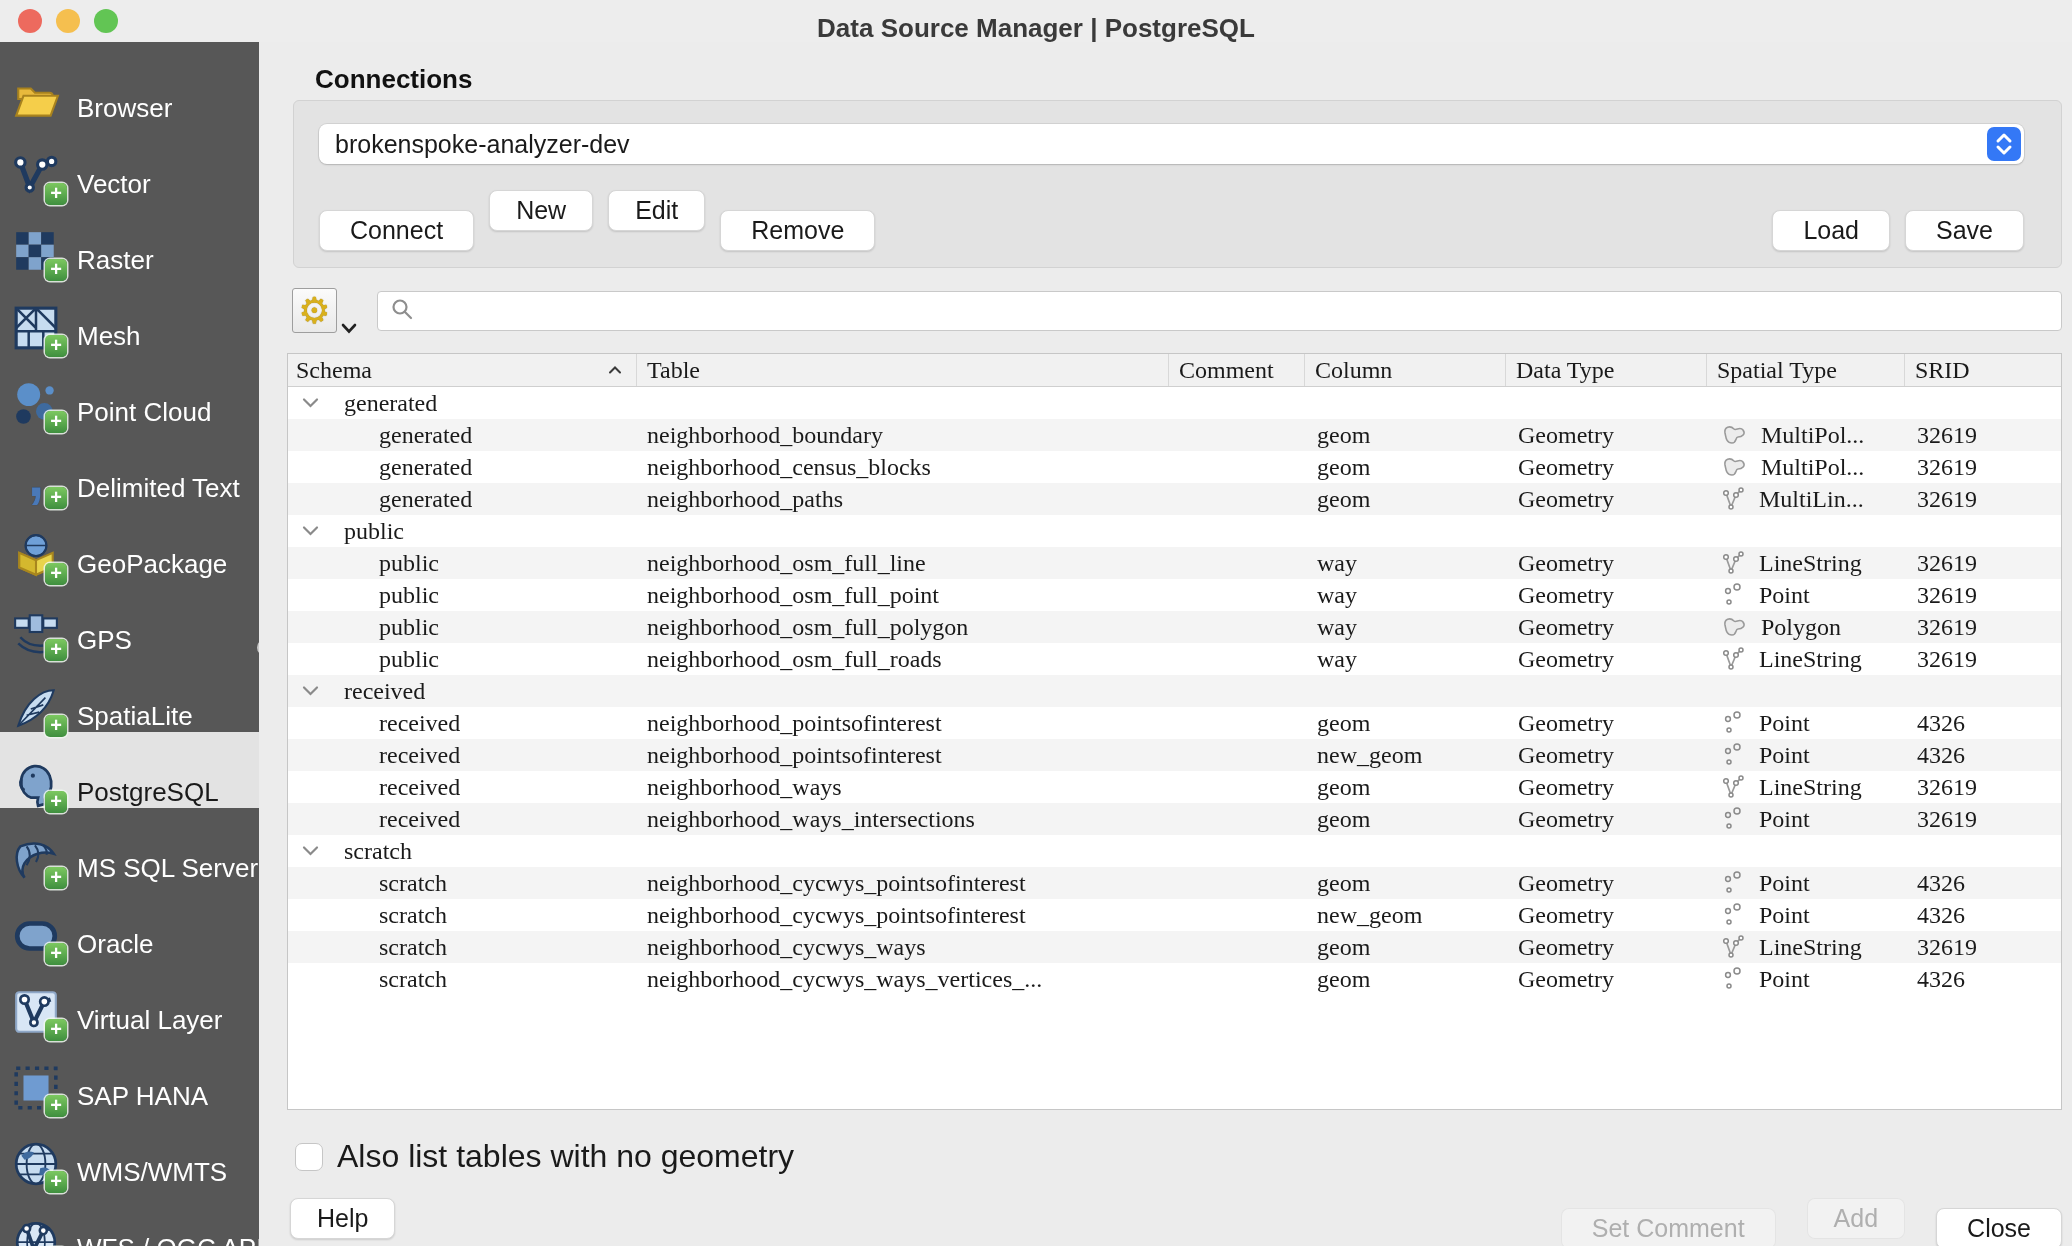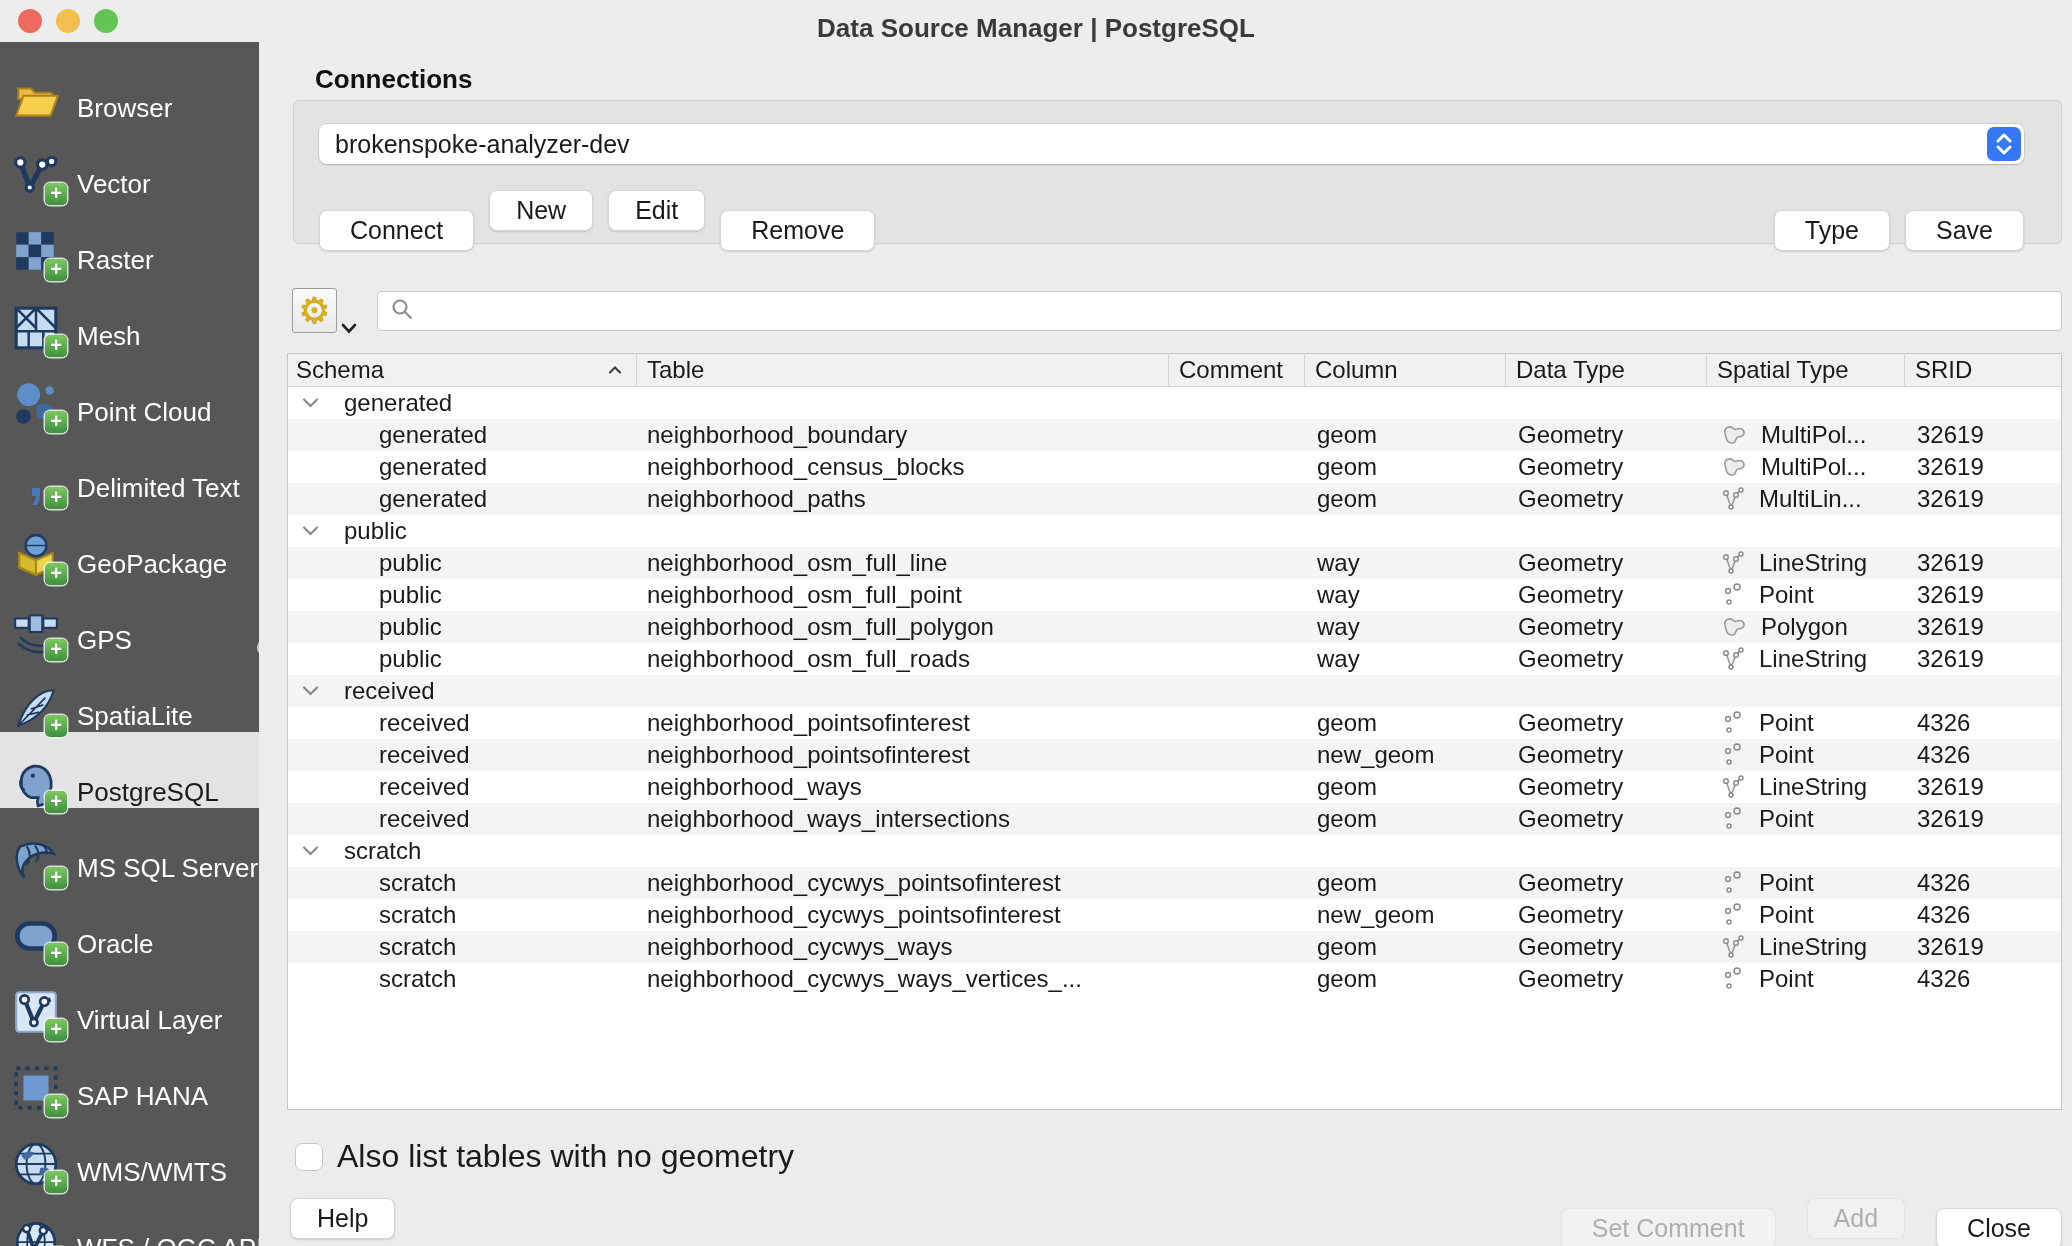--- a/index.html
+++ b/index.html
@@ -28,21 +28,21 @@
     background:linear-gradient(#7CC860,#3F8F3F); border-radius:5px;
     box-shadow:0 0 0 1.5px rgba(240,248,238,.85);
     color:#fff; font-size:20px; font-weight:700; line-height:21px; text-align:center; }
   .comma-glyph { font-size:58px; font-weight:700; color:#4A79B8; line-height:40px;
     display:block; text-align:center; text-shadow:0 0 1px #1F3A5F; }
   #splitter-dot { position:absolute; left:257px; top:639px; width:17px; height:17px;
     border-radius:50%; background:#C9C9C9; }
   
   #main { position:absolute; left:259px; top:42px; right:0; bottom:0; background:#ECECEC; }
   #connections-label { position:absolute; left:56px; top:22px; font-size:26px; font-weight:700; color:#111; }
-  #connections-box { position:absolute; left:34px; right:10px; top:58px; height:144px;
+  #connections-box { position:absolute; left:34px; right:10px; top:58px; height:168px;
     background:#E3E3E3; border:1px solid #D2D2D2; border-radius:6px; }
   #connection-select { position:absolute; left:25px; right:37px; top:23px; height:40px;
     background:#FFFFFF; border-radius:8px;
     box-shadow:0 0 0 1px rgba(0,0,0,.07), 0 1px 2px rgba(0,0,0,.15);
     display:flex; align-items:center; padding-left:16px; font-size:25px; }
   #select-stepper { position:absolute; right:3px; top:3px; width:34px; height:34px;
     background:#3478F6; border-radius:7px; display:flex; align-items:center; justify-content:center; }
   .btn { height:41px; background:#FFFFFF; border:1px solid #D6D6D6; border-radius:8px;
     font-size:25px; color:#1A1A1A; display:flex; align-items:center; justify-content:center;
     box-shadow:0 1px 2px rgba(0,0,0,.14); cursor:default; }
@@ -57,21 +57,21 @@
   #gear-btn .gear { font-family:"DejaVu Sans",sans-serif; font-size:36px; color:#D9B01C;
     text-shadow:0 0 1px #8A6D00; line-height:36px; }
   #gear-caret { position:absolute; left:82px; top:278px; }
   #search-field { position:absolute; left:118px; right:10px; top:249px; height:40px;
     background:#fff; border:1px solid #C9C9C9; border-radius:4px;
     display:flex; align-items:center; padding-left:12px; gap:10px; }
   #search-field input { border:none; outline:none; flex:1; font-size:25px; height:34px;
     font-family:inherit; background:transparent; }
   
   #table { position:absolute; left:28px; right:10px; top:311px; height:757px;
-    background:#fff; border:1px solid #C6C6C6; display:flex; flex-direction:column; overflow:hidden; }
+    background:#fff; border:1px solid #C6C6C6; display:flex; flex-direction:column; overflow:hidden;font-family:Liberation Serif, serif; }
   #thead { height:33px; background:#F1F1F1; border-bottom:1px solid #CFCFCF;
     display:grid; grid-template-columns:349px 532px 136px 201px 201px 198px 1fr; flex:0 0 33px; }
   #thead .hcell { font-size:24px; color:#1A1A1A; display:flex; align-items:center;
     padding-left:10px; border-right:1px solid #D8D8D8; white-space:nowrap; overflow:hidden; }
   #thead .hcell:last-child { border-right:none; }
   #thead .h0 { padding-left:8px; }
   #thead .sort { margin-left:auto; margin-right:14px; display:flex; align-items:center; }
   .trow { height:32px; display:grid; grid-template-columns:349px 532px 136px 201px 201px 198px 1fr;
     font-size:24px; align-items:center; }
   .trow.alt { background:#F4F4F4; }
@@ -321,21 +321,21 @@
           <path d="M5 16 L11 22 L17 16" fill="none" stroke="#fff" stroke-width="3" stroke-linecap="round" stroke-linejoin="round"></path>
         </svg>
       </span>
     </div>
     <div id="conn-buttons">
       <div class="btn pad-l">Connect</div>
       <div class="btn pad-s">New</div>
       <div class="btn pad-s">Edit</div>
       <div class="btn pad-l">Remove</div>
       <div class="spacer"></div>
-      <div class="btn pad-l">Type</div>
+      <div class="btn pad-l">Load</div>
       <div class="btn pad-l">Save</div>
     </div>
   </div>
 
   <div id="gear-btn">
     <span class="gear">⚙</span>
   </div>
   <span id="gear-caret">
     <svg width="16" height="11" viewBox="0 0 16 11">
         <path d="M2 2 L8 8.5 L14 2" fill="none" stroke="#222" stroke-width="2.6" stroke-linecap="round"></path>

